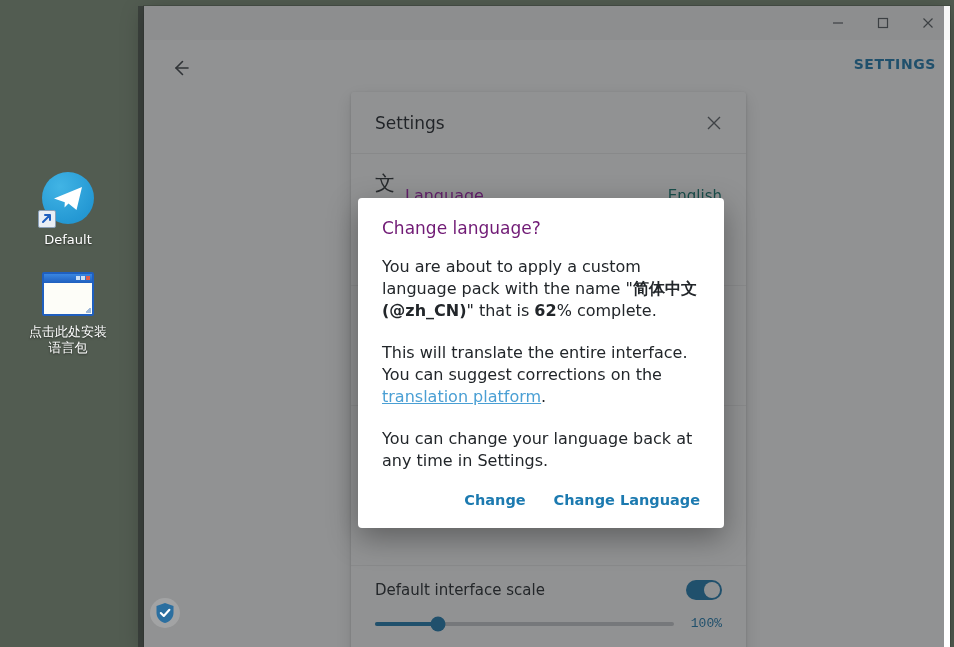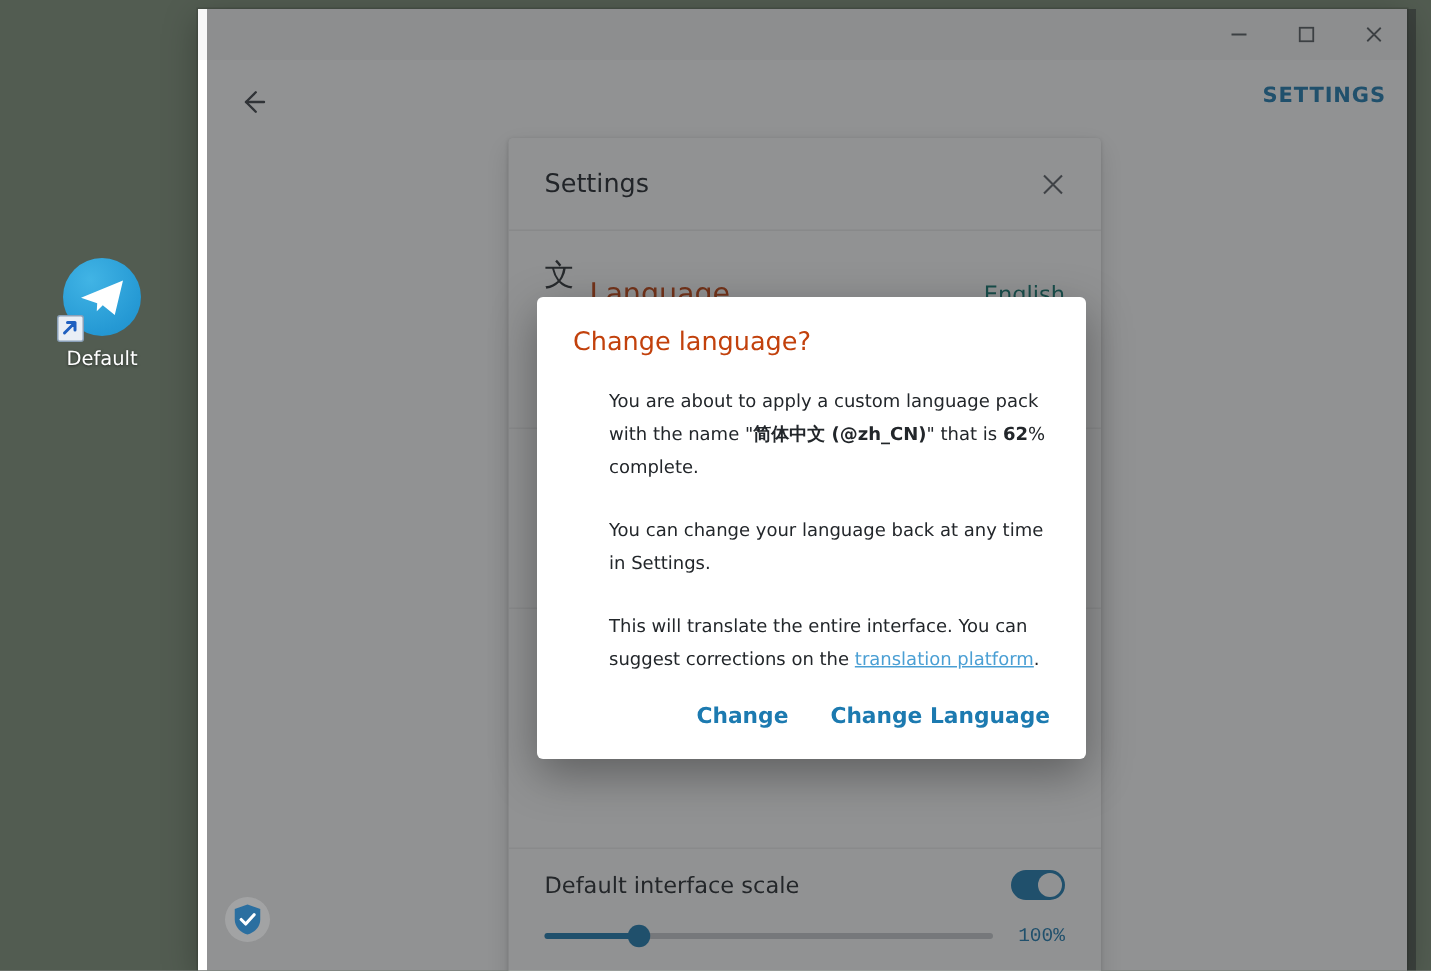--- a/index.html
+++ b/index.html
@@ -70,21 +70,21 @@
   }
   .win-btns i { display:block; width: 4px; height: 4px; background: #cfe0f5; }
   .win-btns i:last-child { background: #e05c4a; }
   .win-body { background: #fdfdf8; height: 100%; }
   .win-grip { position:absolute; right:1px; bottom:1px; width:5px; height:5px;
               background: linear-gradient(135deg,transparent 40%, #9fb8d8 40%); }
 
   
   #app-window {
     position: absolute;
-    left: 132px; top: 6px;
+    left: 144px; top: 6px;
     width: 806px; height: 641px;
     background: #ffffff;
     box-shadow: 0 0 0 1px rgba(0,0,0,.12), 0 6px 22px rgba(0,0,0,.28);
     overflow: hidden;
   }
   #titlebar {
     height: 34px;
     background: #f7f7f7;
     display: flex;
     align-items: stretch;
@@ -144,21 +144,21 @@
     display: flex; align-items: center;
     padding: 10px 24px;
     min-height: 40px;
   }
   .row-icon {
     width: 30px; flex: 0 0 30px;
     color: #2b2f33;
     font-size: 20px;
     display: flex; align-items: center;
   }
-  .row-label { flex: 1; font-size: 19px; color: #c2410c; }
+  .row-label { flex: 1; font-size: 16px; color: #a21caf; }
   .row-value { font-size: 15px; color: #0f766e; }
 
   .block { padding: 14px 24px 10px 24px; }
   .block-head { display:flex; align-items:center;justify-content:center; }
   .block-title { flex: 1; font-size: 15px; color: #23272b; }
 
   .toggle {
     width: 36px; height: 20px; border-radius: 10px;
     background: #1c7ab0; position: relative;
   }
@@ -208,28 +208,27 @@
   #dialog {
     position: absolute;
     left: 358px; top: 198px;
     width: 366px;
     background: #ffffff;
     border-radius: 4px;
     box-shadow: 0 10px 30px rgba(0,0,0,.35);
     padding: 20px 24px 14px 24px;
   }
   #dialog-title {
-    font-size: 17px; color: #c2410c;
+    font-size: 17px; color: #701a75;
     margin-bottom: 18px;
   }
   .dlg-p {
-    font-size: 12px; line-height: 22px;
+    font-size: 16px; line-height: 22px;
     color: #22262a;
     margin-bottom: 20px;
-    margin-left: 24px;
   }
   .dlg-p:last-of-type { margin-bottom: 14px; }
   .dlg-p b { font-weight: 700; }
   .dlg-link { color: #4a9fd4; }
   #dialog-actions {
     display: flex; justify-content: flex-end; align-items: center;
     gap: 28px;
     padding: 6px 0 6px 0;
   }
   .dlg-btn {
@@ -262,20 +261,35 @@
       </svg>
       <span class="tg-shortcut">
         <svg width="16" height="16" viewBox="0 0 16 16">
             <path d="M4 11 L11 4 M11 4 H6 M11 4 V9" stroke="#1f5fbf" stroke-width="2" fill="none" stroke-linecap="round"></path>
           </svg>
       </span>
     </div>
     <div>Default</div>
   </div>
 
+  <div class="desktop-icon" id="icon-langpack">
+    <div class="win-glyph">
+      <div class="win-title">
+        <span class="win-btns">
+            <i></i>
+            <i></i>
+            <i></i>
+          </span>
+      </div>
+      <div class="win-body"></div>
+      <span class="win-grip"></span>
+    </div>
+    <div>点击此处安装</div>
+    <div>语言包</div>
+  </div>
 
 </div>
 
 <div id="app-window">
 
   <div id="titlebar">
     <div class="win-ctrl">
       <svg width="12" height="12" viewBox="0 0 12 12">
           <path d="M1 6 H11" stroke="currentColor" stroke-width="1.2"></path>
         </svg>
@@ -366,23 +380,23 @@
   </div>
 </div>
 
 <div id="overlay"></div>
 
 <div id="dialog">
   <div id="dialog-title">Change language?</div>
 
   <p class="dlg-p"><span>You are about to apply a custom language pack with the name "</span><b>简体中文 (@zh_CN)</b><span>" that is </span><b>62</b><span>% complete.</span></p>
 
+  <p class="dlg-p"><span>This will translate the entire interface. You can suggest corrections on the </span><a href="#" class="dlg-link">translation platform</a><span>.</span></p>
+
   <p class="dlg-p">You can change your language back at any time in Settings.</p>
-
-  <p class="dlg-p"><span>This will translate the entire interface. You can suggest corrections on the </span><a href="#" class="dlg-link">translation platform</a><span>.</span></p>
 
   <div id="dialog-actions">
     <button class="dlg-btn">Change</button>
     <button class="dlg-btn">Change Language</button>
   </div>
 </div>
 
 <div id="verified-badge">
   <svg width="20" height="22" viewBox="0 0 20 22">
     <path d="M10 1 L18.5 4 V11 C18.5 16 14.5 19.8 10 21 C5.5 19.8 1.5 16 1.5 11 V4 Z" fill="#2b6fa0"></path>

